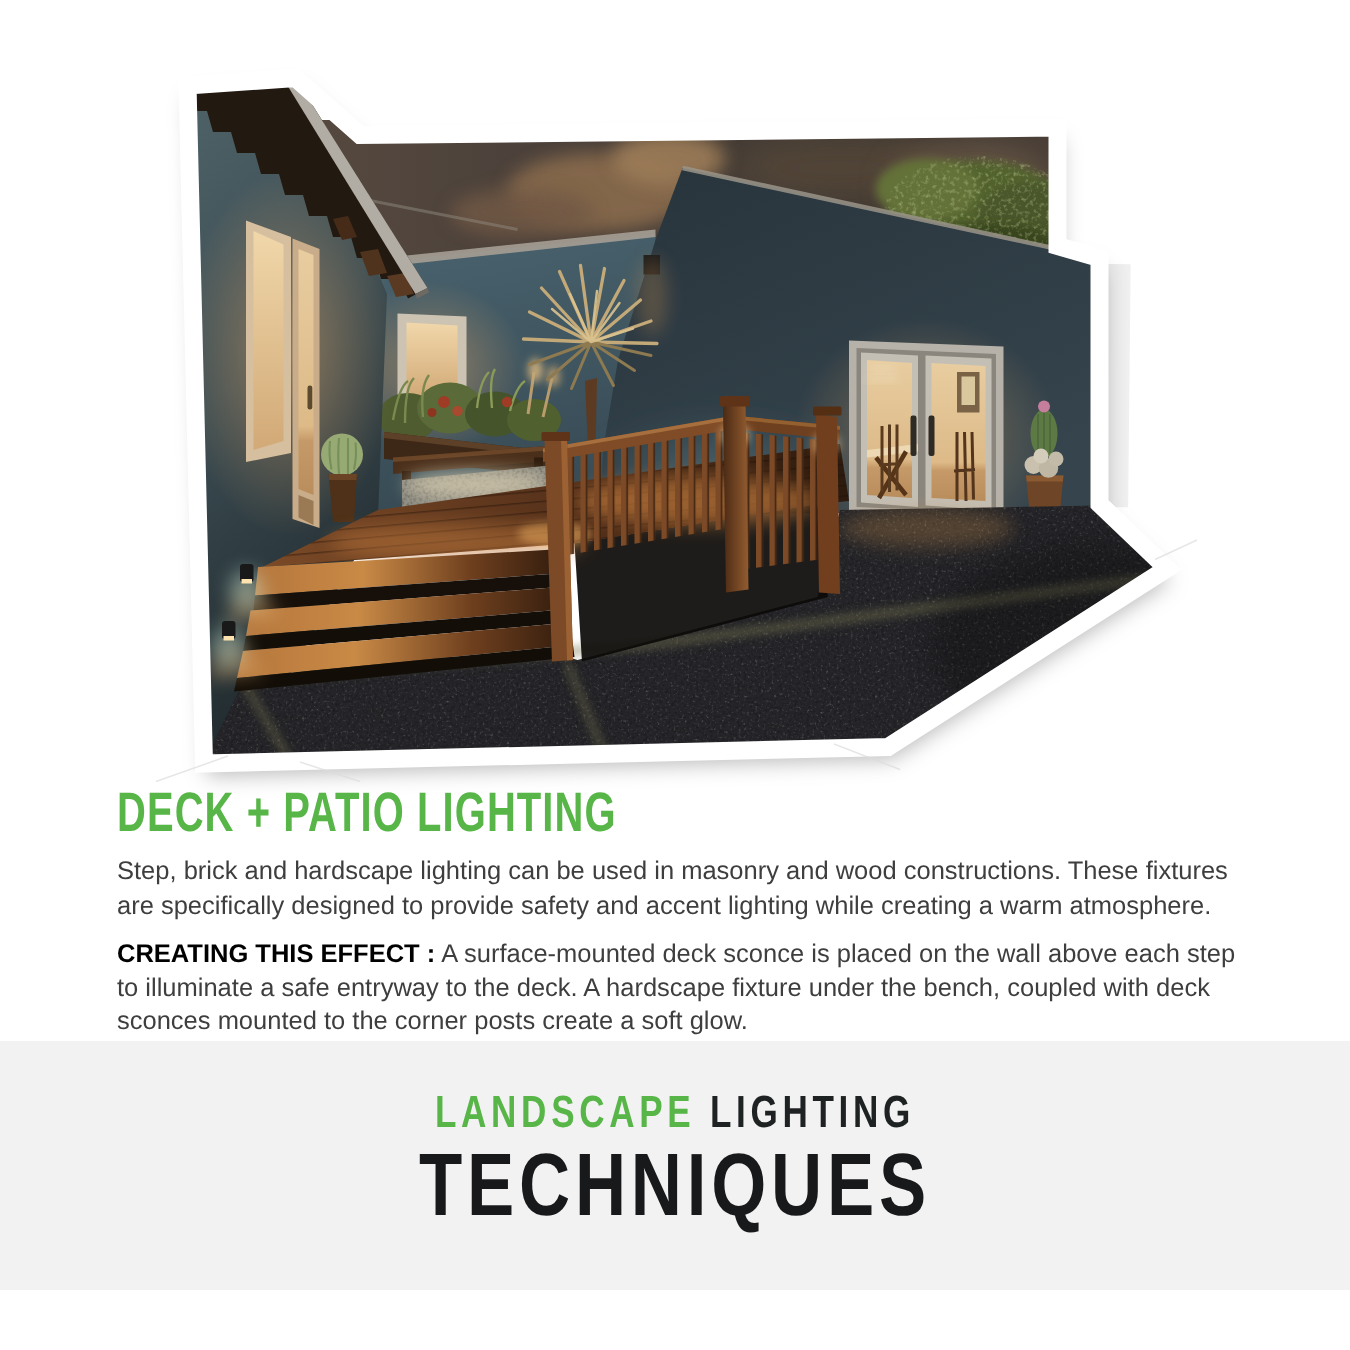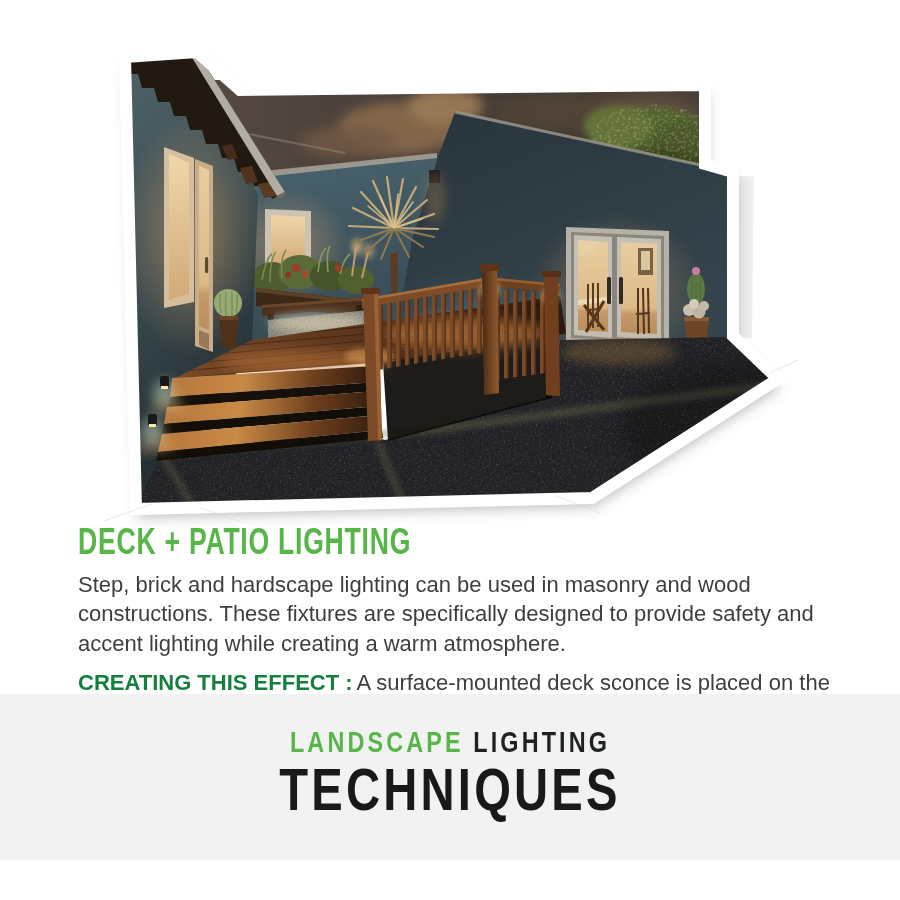--- a/index.html
+++ b/index.html
@@ -10,23 +10,23 @@
   }
   .illustration{position:absolute;top:0;left:0;width:900px;height:540px;}
   .copy{position:absolute;left:78px;top:523px;width:756px;}
   .headline{
     margin:0 0 10px 0;
     font-size:37px;font-weight:bold;letter-spacing:1px;
     color:#58b648;line-height:1;
     transform:scaleX(.72);transform-origin:left center;
     white-space:nowrap;
   }
-  .body-text{margin:0;font-size:22px;line-height:1.33;color:#3e3e3e;}
+  .body-text{margin:0;font-size:17px;line-height:1.33;color:#3e3e3e;}
   .body-text + .body-text{margin-top:10px;}
-  .effect-label{font-weight:bold;color:#15803d;margin-right:4px;}
+  .effect-label{font-weight:bold;color:#000000;margin-right:4px;}
   .footer{
     position:absolute;left:0;top:694px;width:900px;height:166px;
     background:#f2f2f2;text-align:center;
   }
   .brand-line1{
     margin-top:31px;font-size:30px;font-weight:bold;letter-spacing:4px;
     transform:scaleX(.78);transform-origin:center;white-space:nowrap;line-height:1.1;
   }
   .brand-line1 .green{color:#58b648;}
   .brand-line1 .dark{color:#1e2223;}

